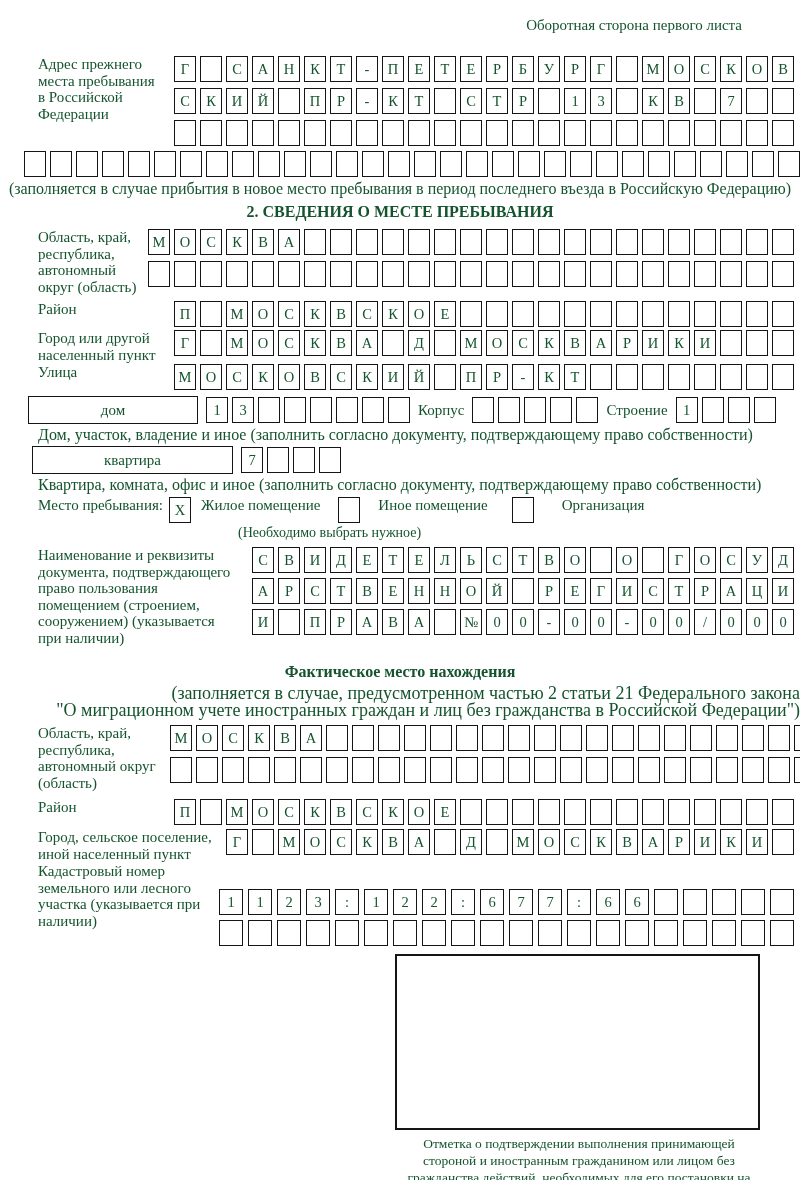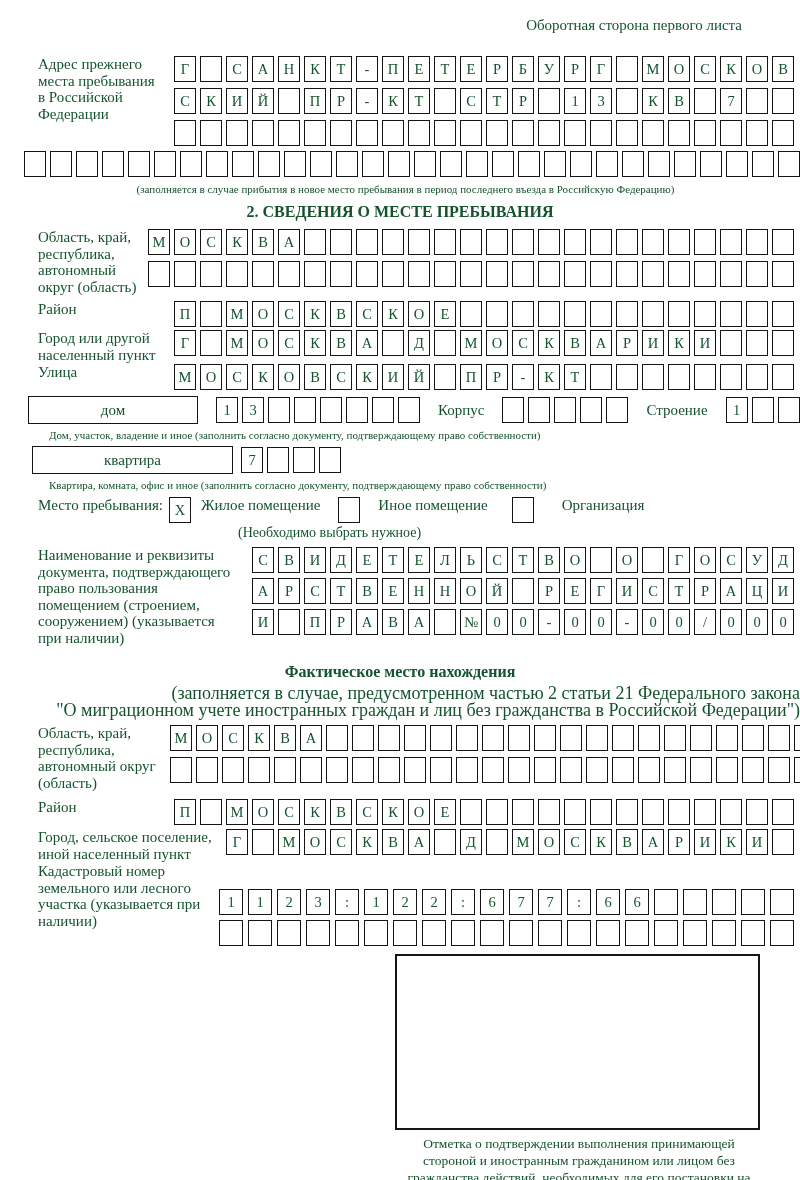--- a/index.html
+++ b/index.html
@@ -16,29 +16,29 @@
   .cells{display:flex;gap:4px;margin-left:auto;flex:none;}
   .cells.nl{margin-left:0;}
   .cell{
     box-sizing:border-box;width:22px;height:26px;border:1.6px solid #151515;
     font-size:14.5px;display:flex;align-items:center;justify-content:center;
     flex:none;background:#fff;
   }
   .wide{gap:5px;}
   .wide .cell{width:24px;}
   .spread{margin:5px 6px 0 24px;display:flex;justify-content:space-between;}
-  .caption{font-size:11px;line-height:16px;padding-left:11px;}
+  .caption{font-size:16px;line-height:16px;}
   .caption.center{text-align:center;margin-top:4px;}
   .caption.left{margin-left:38px;margin-top:3px;}
   .sec-title{font-weight:bold;font-size:16px;line-height:19px;text-align:center;margin-top:5px;}
   .named-box{
     box-sizing:border-box;height:28px;border:1.8px solid #151515;
     display:flex;align-items:center;justify-content:center;font-size:15px;flex:none;background:#fff;
   }
-  .house-row{display:flex;align-items:center;margin-left:28px;margin-top:6px;gap:18px;}
+  .house-row{display:flex;align-items:center;margin-left:28px;margin-top:6px;gap:8px;}
   .house-box{width:170px;}
   .apt-box{width:201px;}
   .apt-row{display:flex;align-items:center;margin-left:32px;margin-top:3px;gap:8px;}
   .inline-label{font-size:15px;flex:none;}
   .stay-row{display:flex;align-items:flex-start;margin-left:38px;margin-top:4px;font-size:15px;}
   .stay-row .cell{margin-left:6px;}
   .opt{margin-left:10px;}
   .stay-note{font-size:14px;margin-left:238px;margin-top:2px;line-height:16px;}
   .subtitle{text-align:right;font-size:18px;line-height:17px;}
   .stamp-box{

